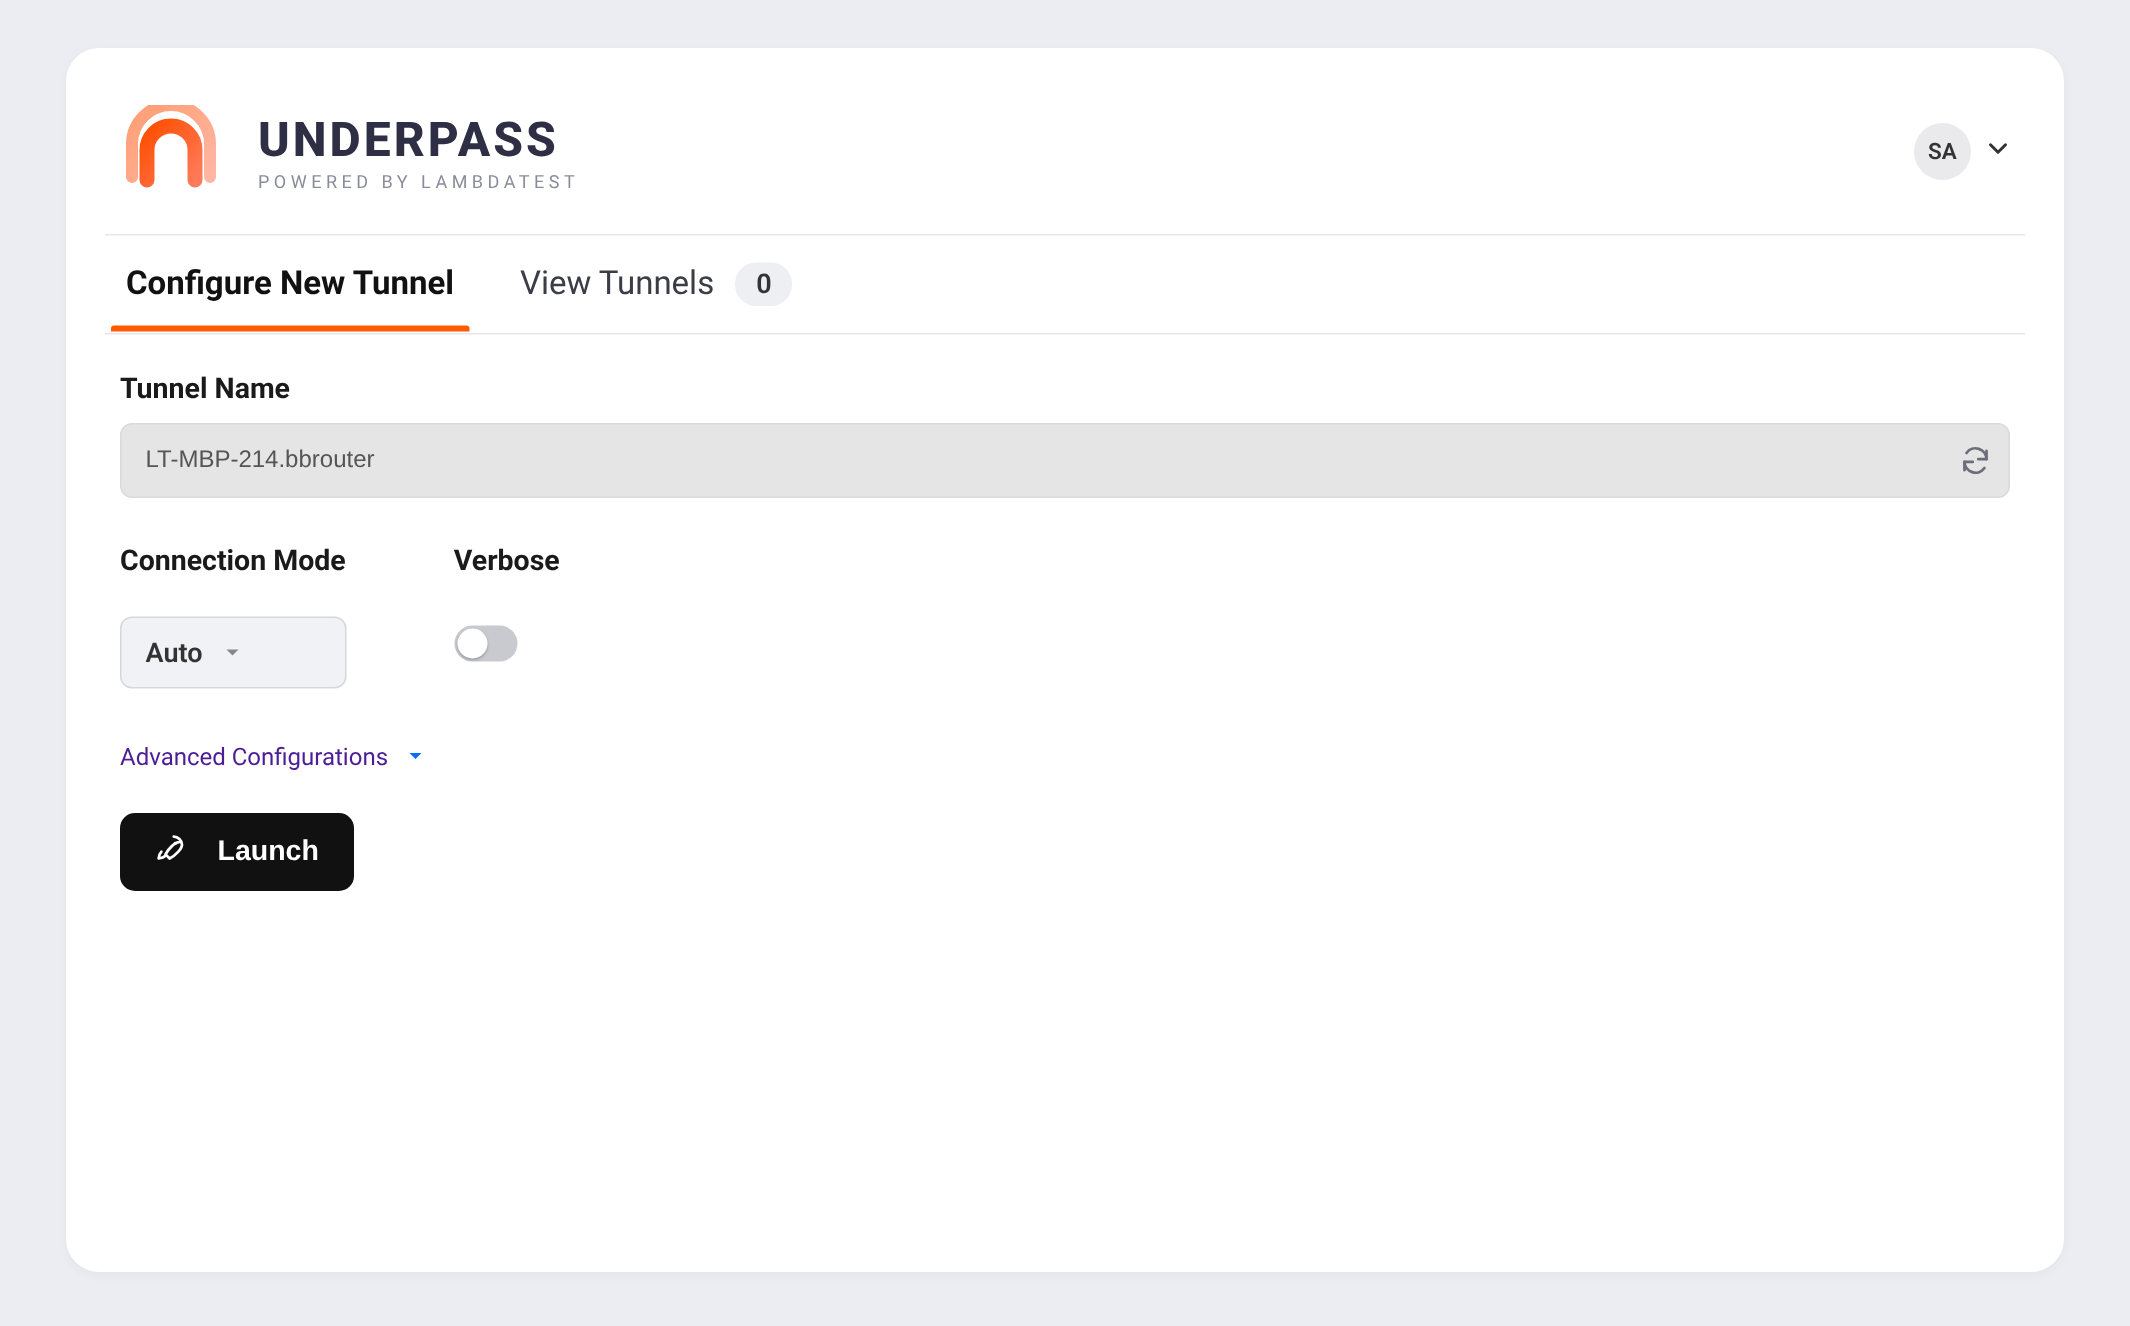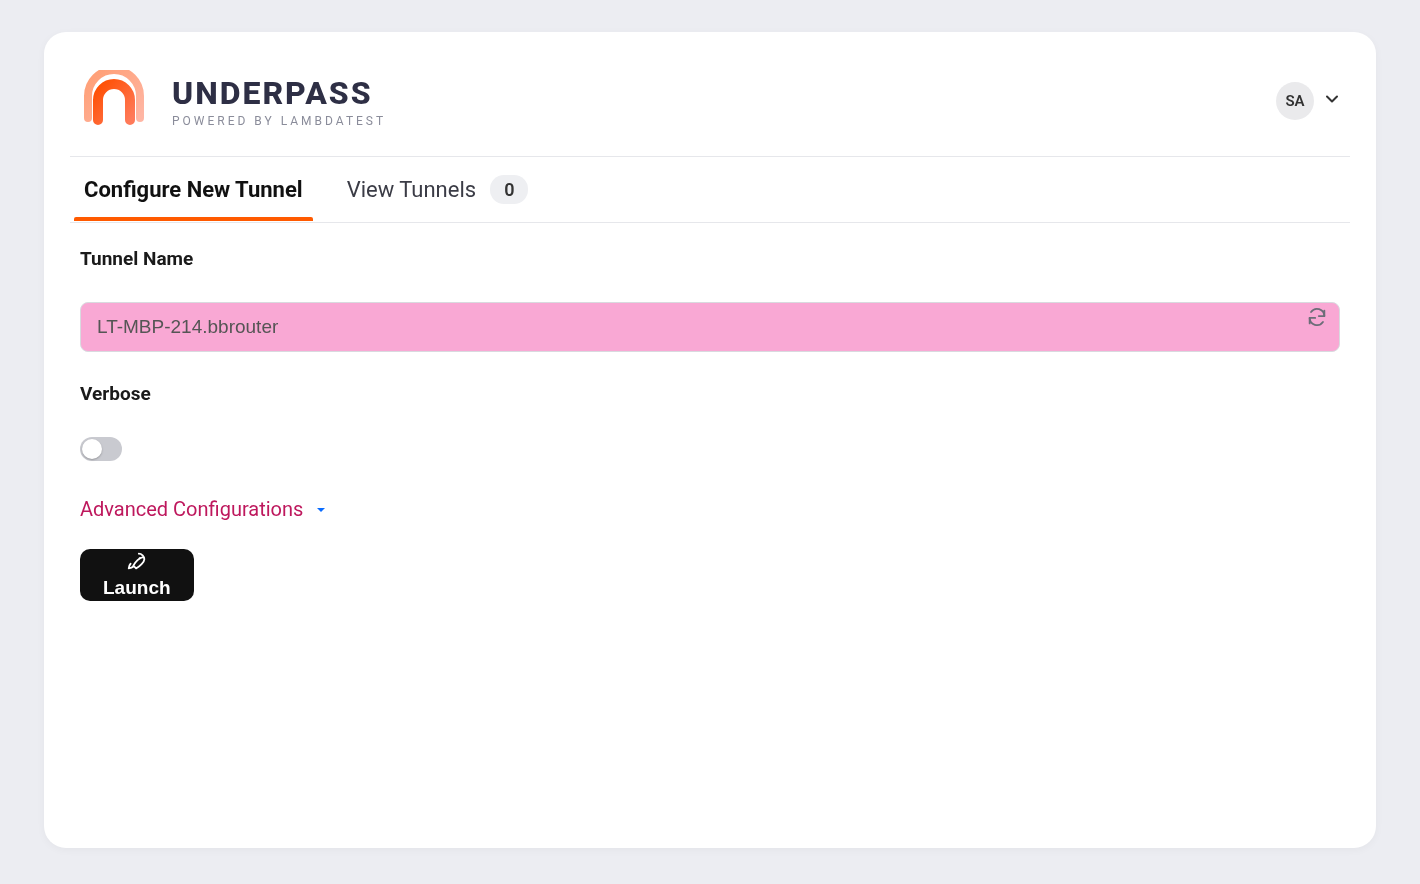--- a/index.html
+++ b/index.html
@@ -114,27 +114,26 @@
     margin-bottom: 12px;
   }
   .input-wrap {
     position: relative;
     width: 100%;
   }
   .text-input {
     width: 100%;
     height: 50px;
     border: 1px solid #D9DADF;
-    background: #f9a8d4;
+    background: #e5e5e5;
     border-radius: 8px;
     padding: 0 54px 0 16px;
-    font-size: 19px;
+    font-size: 16px;
     color: #555;
     outline: none;
-    margin-top: 20px;
   }
   .refresh-btn {
     position: absolute;
     right: 12px;
     top: 50%;
     transform: translateY(-50%);
     color: #6C6D78;
     display: flex;
     cursor: pointer;
   }
@@ -181,43 +180,42 @@
   .toggle.on { background: #111; }
   .toggle.on .knob { right: 2px; }
   .toggle.off { background: #C9CAD0; }
   .toggle.off .knob { left: 2px; background: #fff; }
 
   .advanced-link {
     margin-top: 36px;
     display: inline-flex;
     align-items: center;
     gap: 12px;
-    color: #be185d;
-    font-size: 20px;
+    color: #4c1d95;
+    font-size: 16px;
     cursor: pointer;
   }
   .advanced-caret { color: #0A6CFF; }
 
   .actions-row {
     margin-top: 28px;
     display: flex;
     gap: 16px;
   }
   .btn {
     height: 52px;
     border-radius: 10px;
     font-size: 19px;
     font-weight: 600;
     padding: 0 22px;
     display: inline-flex;
     align-items: center;
-    gap: 0;
+    gap: 20px;
     cursor: pointer;
     border: 1px solid transparent;
-    flex-direction: column;
   }
   .btn-primary {
     background: #111;
     color: #fff;
   }
   .btn-secondary {
     background: #F6F7F9;
     border: 1px solid #DADBDF;
     color: #4A4B54;
   }
@@ -275,20 +273,31 @@
         <svg width="22" height="22" viewBox="0 0 24 24">
           <path d="M20 11 A8 8 0 0 0 5.5 6.5" fill="none" stroke="currentColor" stroke-width="2" stroke-linecap="round"></path>
           <polyline points="20 5 20 11 14 11" fill="none" stroke="currentColor" stroke-width="2" stroke-linecap="round" stroke-linejoin="round"></polyline>
           <path d="M4 13 A8 8 0 0 0 18.5 17.5" fill="none" stroke="currentColor" stroke-width="2" stroke-linecap="round"></path>
           <polyline points="4 19 4 13 10 13" fill="none" stroke="currentColor" stroke-width="2" stroke-linecap="round" stroke-linejoin="round"></polyline>
         </svg>
       </span>
     </div>
 
     <div class="controls-row">
+      <div class="control-col">
+        <div class="label">Connection Mode</div>
+        <div class="select-like">
+          <span>Auto</span>
+          <span class="select-caret">
+            <svg width="12" height="12" viewBox="0 0 12 12">
+                <path d="M2 4 L6 8 L10 4 Z" fill="currentColor"></path>
+              </svg>
+          </span>
+        </div>
+      </div>
 
 
       <div class="control-col">
         <div class="label">Verbose</div>
         <div class="toggle off">
           <div class="knob"></div>
         </div>
       </div>
     </div>
 

